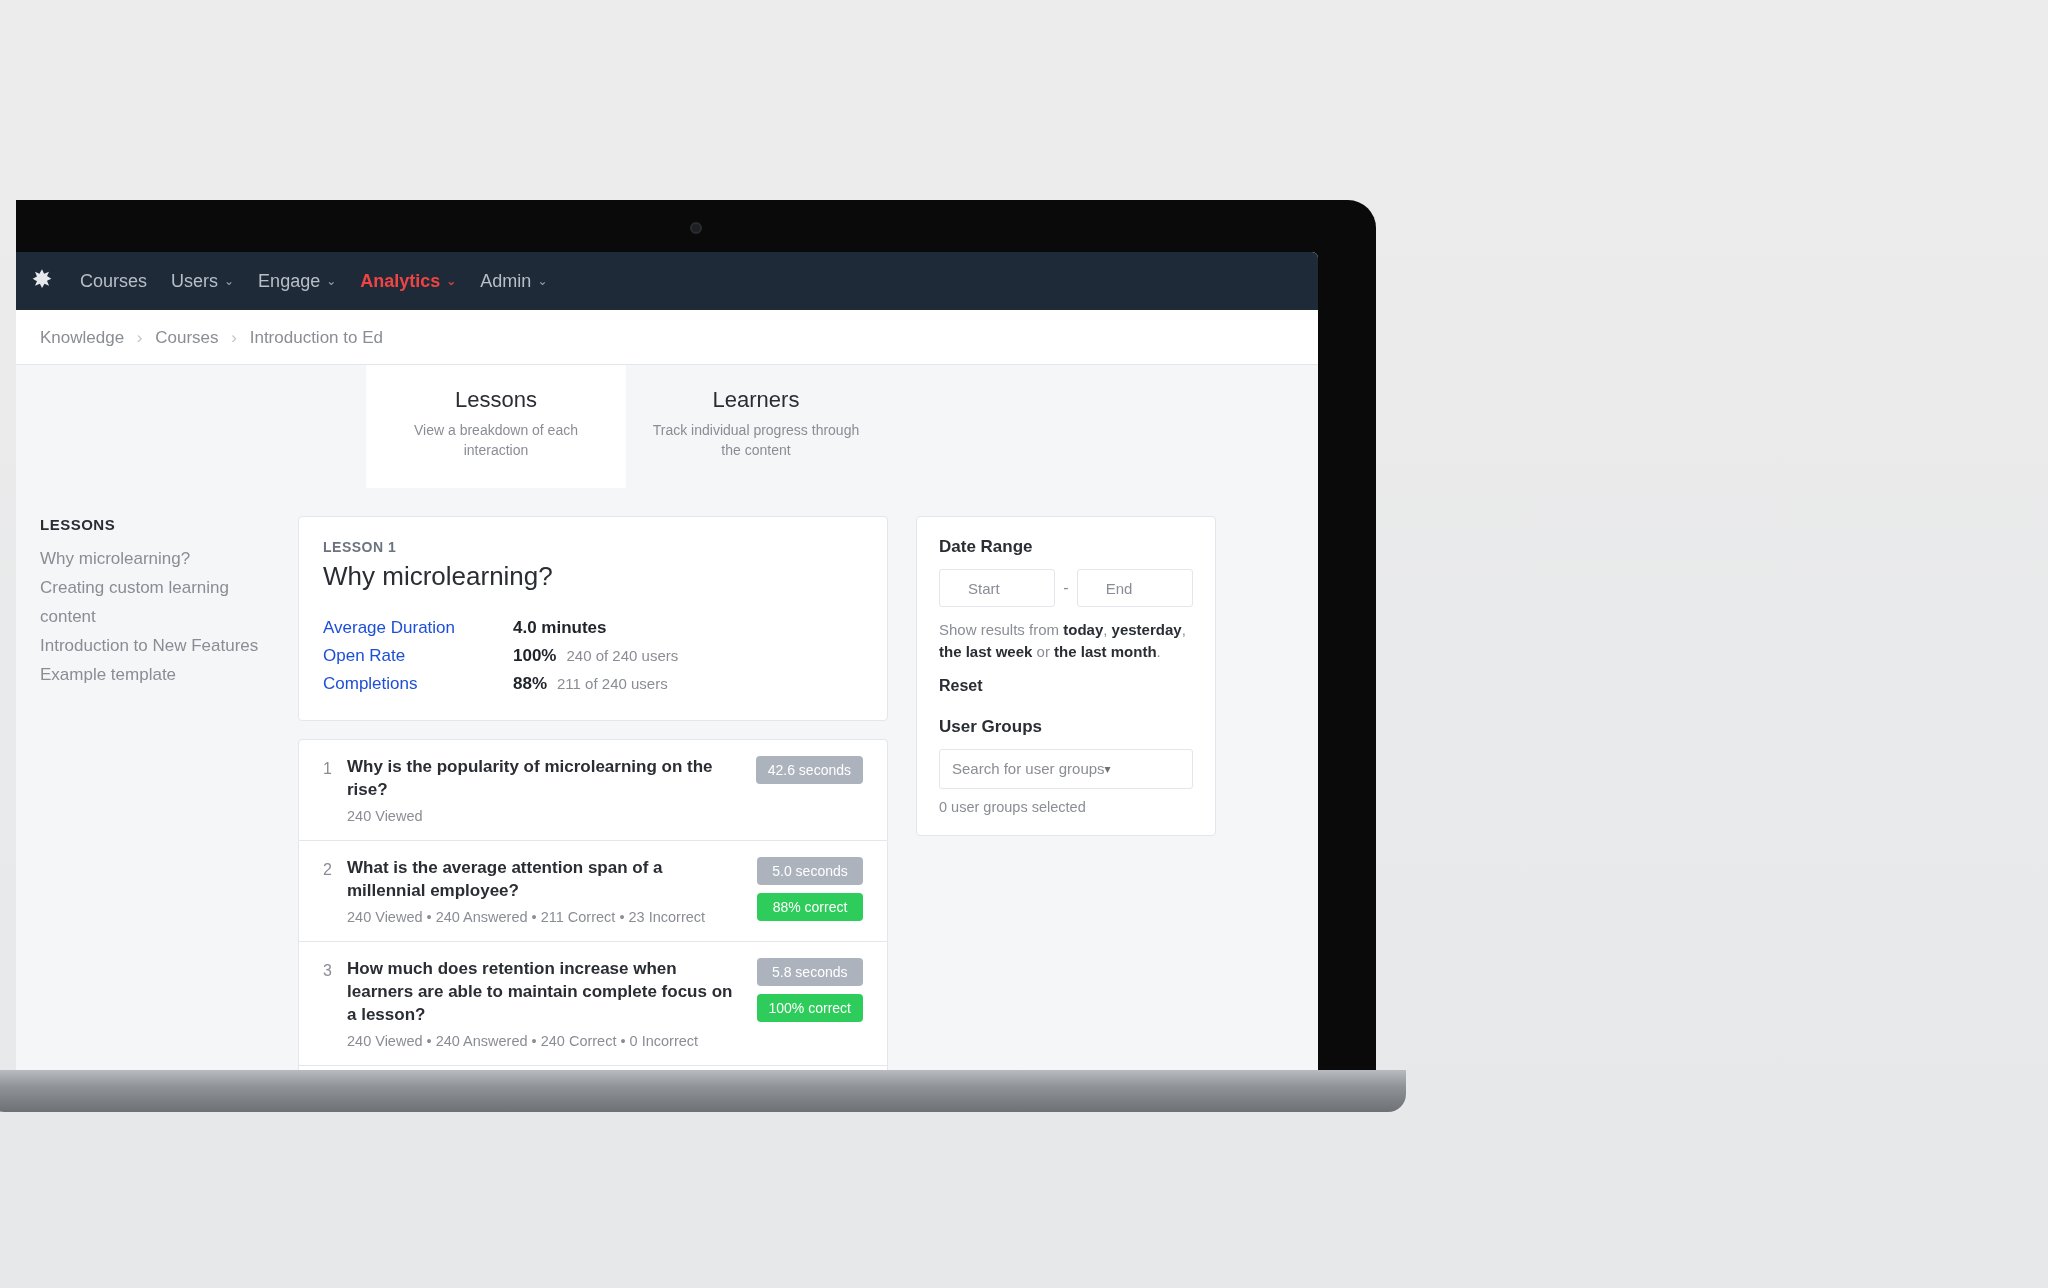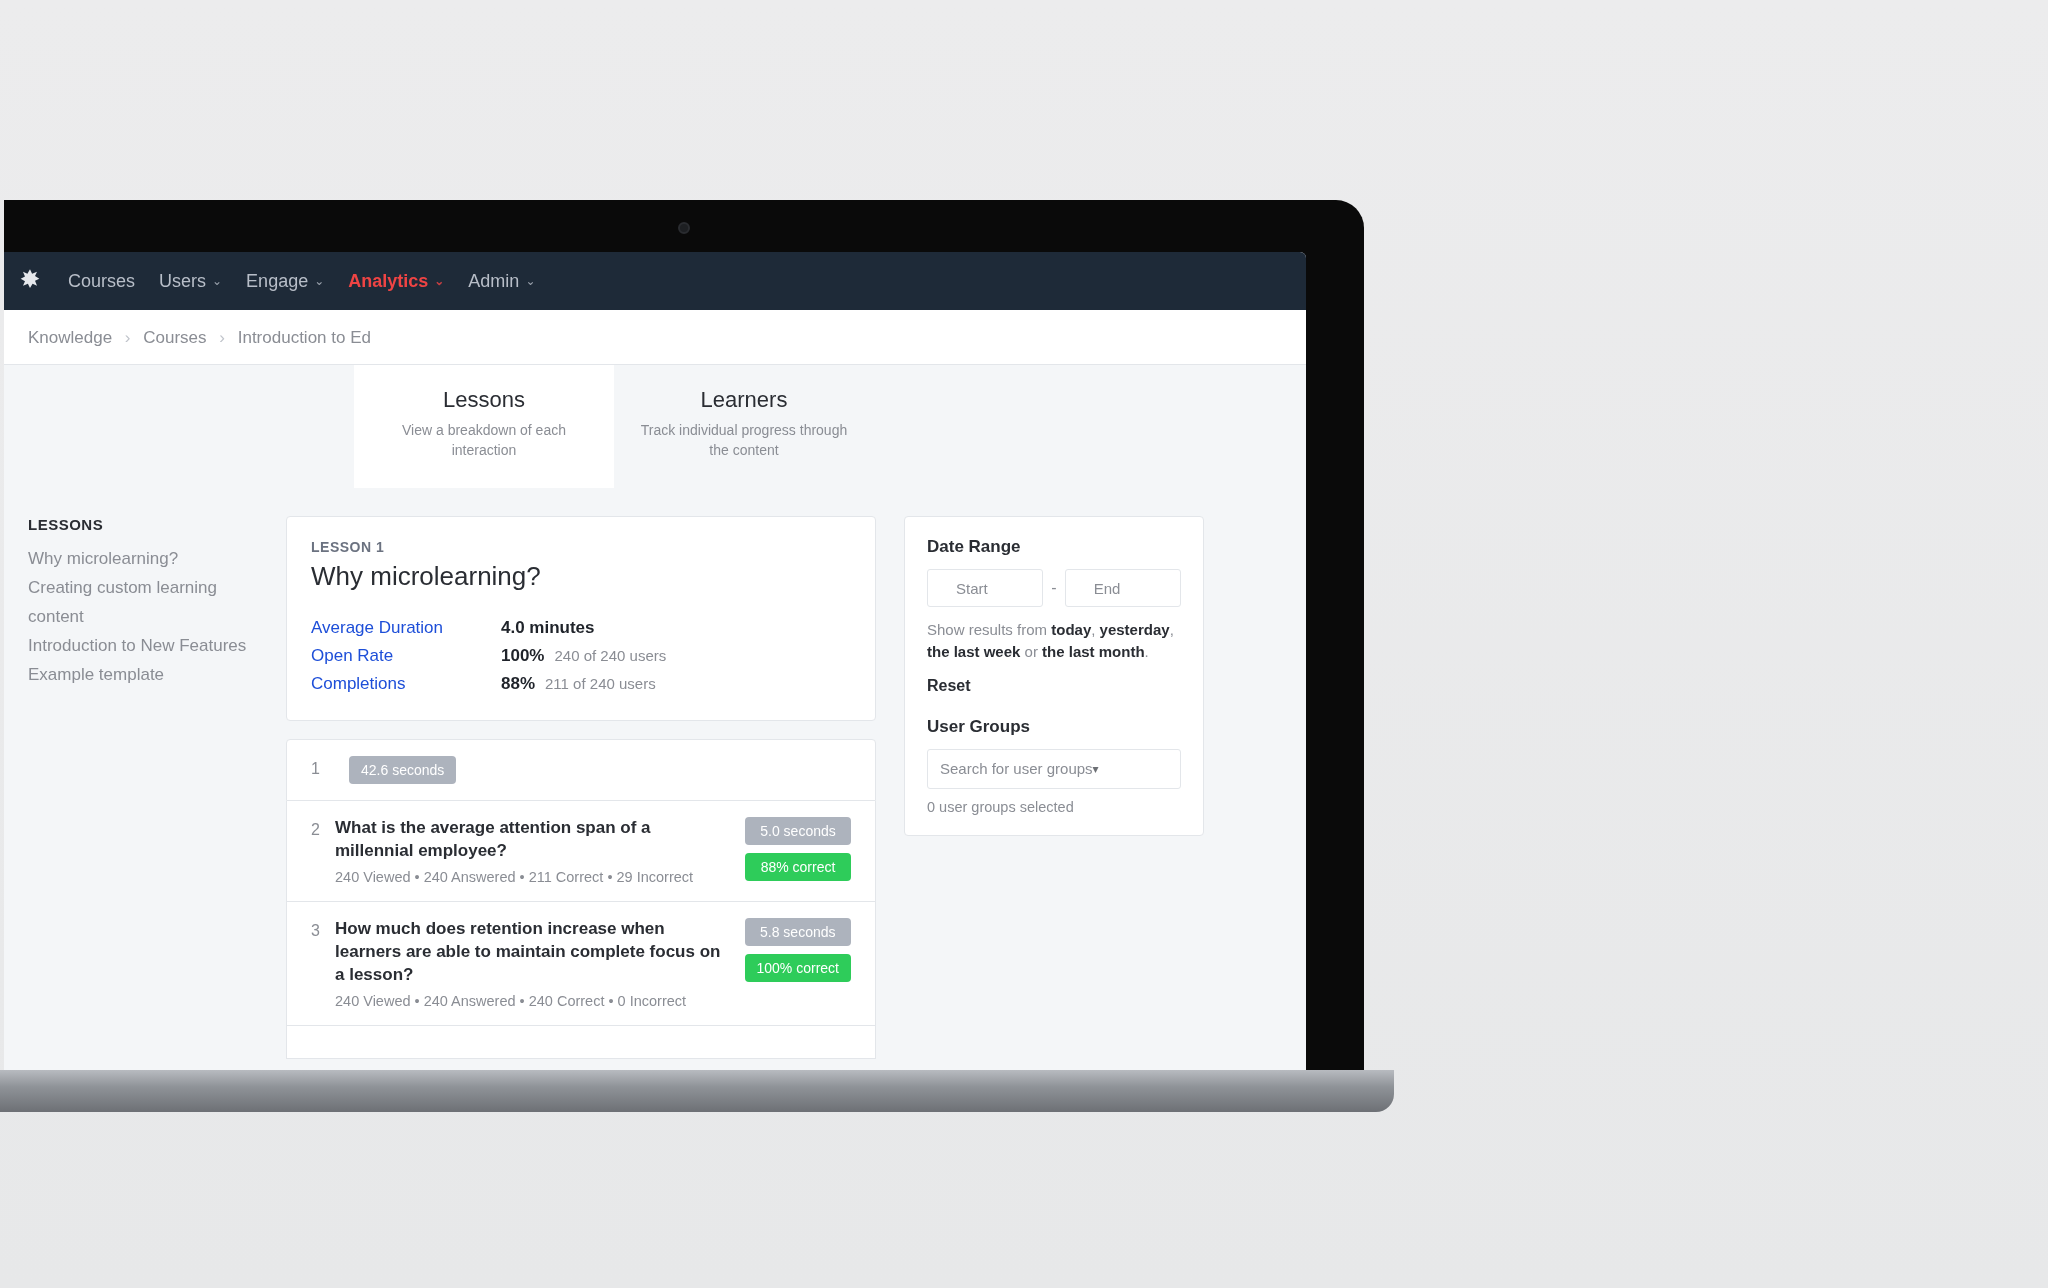--- a/index.html
+++ b/index.html
@@ -22,21 +22,21 @@
     color: var(--text-dark);
   }
   .stage {
     width:2048px; height:1288px;
     position:relative;
     background: linear-gradient(180deg, #ececed 0%, #e7e8e9 100%);
   }
   
   .laptop {
     position:absolute;
-    left:4px; top:200px;
+    left:16px; top:200px;
     width:1480px;
   }
   .bezel {
     background:#0a0a0a;
     border-top-right-radius:28px;
     padding:52px 58px 0 0;
     width:1360px;
     height:870px;
     position:relative;
     overflow:hidden;
@@ -255,29 +255,33 @@
                   </div>
                   <div class="stats-row">
                     <div class="k">Completions</div>
                     <div class="v">88%<span class="note">211 of 240 users</span></div>
                   </div>
                 </div>
             </div>
             <div class="slides" id="slides-list">
                 <div class="slide">
                   <div class="num">1</div>
+                  <div class="body">
+                    <div class="q">Why is the popularity of microlearning on the rise?</div>
+                    <div class="meta">240 Viewed</div>
+                  </div>
                   <div class="badges">
                     <div class="badge grey">42.6 seconds</div>
                   </div>
                 </div>
                 <div class="slide">
                   <div class="num">2</div>
                   <div class="body">
                     <div class="q">What is the average attention span of a millennial employee?</div>
-                    <div class="meta">240 Viewed  •  240 Answered  •  211 Correct  •  29 Incorrect</div>
+                    <div class="meta">240 Viewed  •  240 Answered  •  211 Correct  •  23 Incorrect</div>
                   </div>
                   <div class="badges">
                     <div class="badge grey">5.0 seconds</div>
                     <div class="badge green">88% correct</div>
                   </div>
                 </div>
                 <div class="slide">
                   <div class="num">3</div>
                   <div class="body">
                     <div class="q">How much does retention increase when learners are able to maintain complete focus on a lesson?</div>

